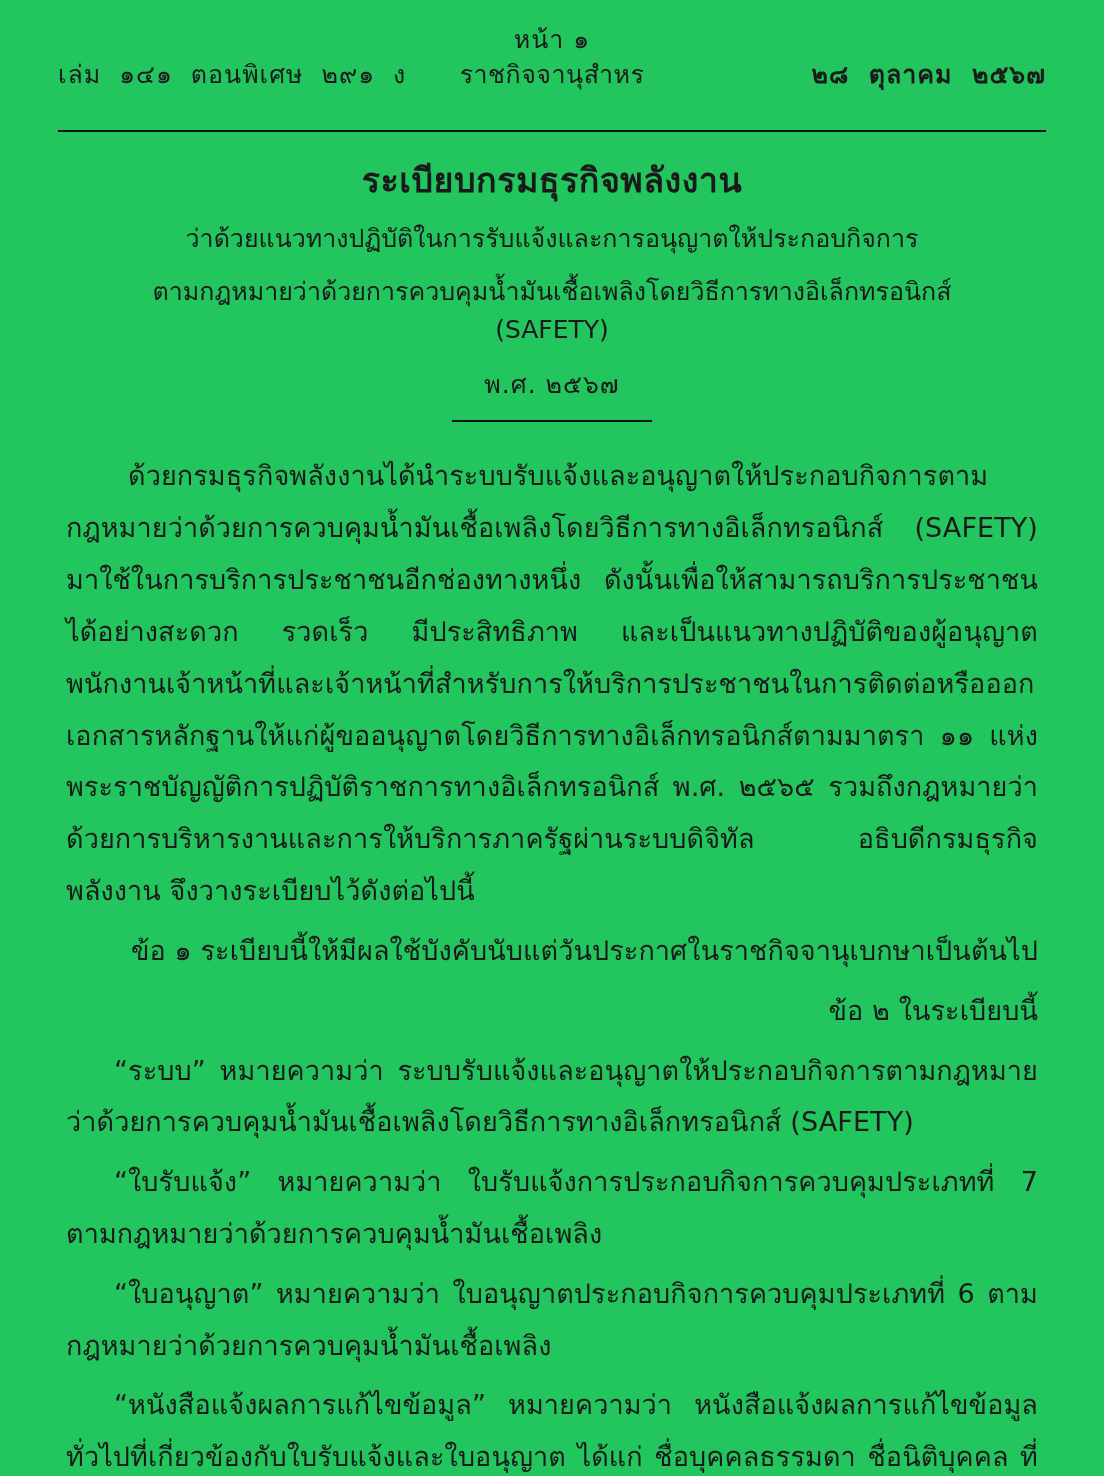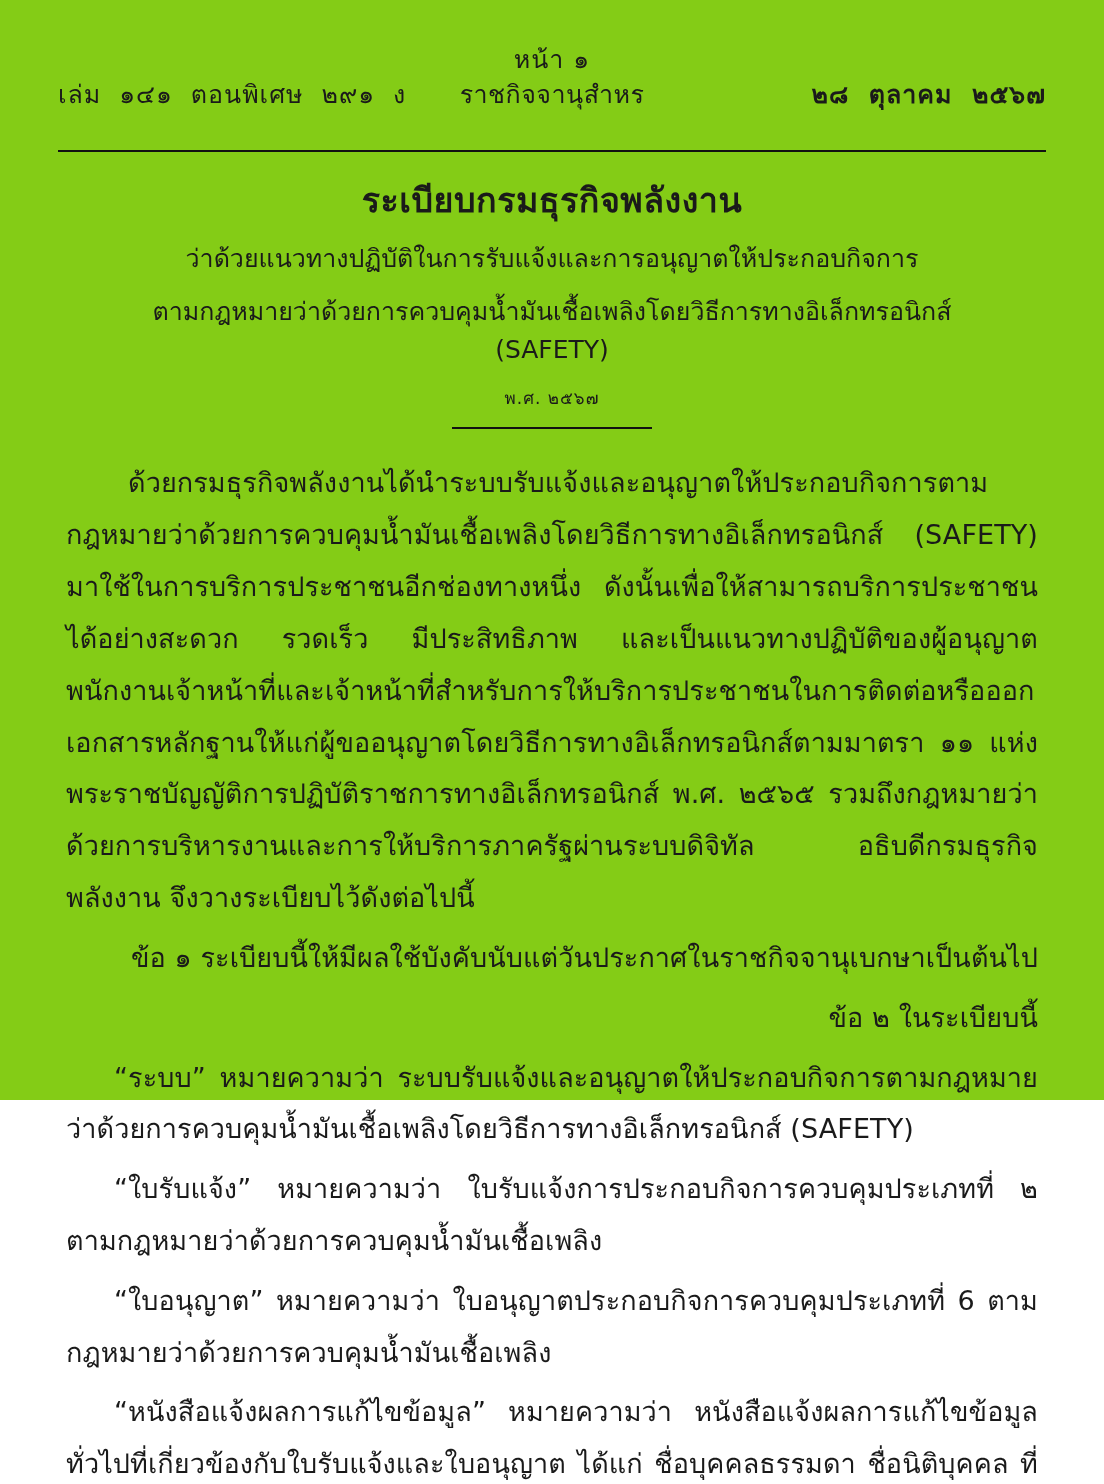--- a/index.html
+++ b/index.html
@@ -10,25 +10,25 @@
   body {
     width: 1104px;
     height: 1484px;
     font-family: "DejaVu Sans", sans-serif;
     color: #1a1a1a;
     position: relative;
     overflow: hidden;
   }
   .page {
     width: 1104px;
-    height: 1100px;
+    height: 1476px;
     box-sizing: border-box;
-    padding: 44px 58px 20px 58px;
+    padding: 24px 58px 20px 58px;
     position: relative;
-    background: #84cc16;
+    background: #22c55e;
   }
 
   
   .gazette-header {
     position: relative;
     height: 96px;
   }
   .page-no {
     text-align: center;
     font-size: 25px;
@@ -79,21 +79,21 @@
     margin: 8px 0 10px 0;
     letter-spacing: 0.5px;
   }
   .doc-subtitle {
     font-size: 25px;
     line-height: 1.5;
     margin: 16px auto;
     max-width: 880px;
   }
   .doc-date {
-    font-size: 17px;
+    font-size: 25px;
     margin: 14px 0 0 0;
     letter-spacing: 1px;
   }
   .title-rule {
     width: 200px;
     border: none;
     border-top: 2.5px solid #111;
     margin: 16px auto 28px auto;
   }
 
@@ -139,18 +139,18 @@
     <div class="doc-date">พ.ศ. ๒๕๖๗</div>
   </div>
 
   <hr class="title-rule">
 
   <div class="body-text">
     <p class="indent">ด้วยกรมธุรกิจพลังงานได้นำระบบรับแจ้งและอนุญาตให้ประกอบกิจการตามกฎหมายว่าด้วยการควบคุมน้ำมันเชื้อเพลิงโดยวิธีการทางอิเล็กทรอนิกส์ (SAFETY) มาใช้ในการบริการประชาชนอีกช่องทางหนึ่ง ดังนั้นเพื่อให้สามารถบริการประชาชนได้อย่างสะดวก รวดเร็ว มีประสิทธิภาพ และเป็นแนวทางปฏิบัติของผู้อนุญาต พนักงานเจ้าหน้าที่และเจ้าหน้าที่สำหรับการให้บริการประชาชนในการติดต่อหรือออกเอกสารหลักฐานให้แก่ผู้ขออนุญาตโดยวิธีการทางอิเล็กทรอนิกส์ตามมาตรา ๑๑ แห่งพระราชบัญญัติการปฏิบัติราชการทางอิเล็กทรอนิกส์ พ.ศ. ๒๕๖๕ รวมถึงกฎหมายว่าด้วยการบริหารงานและการให้บริการภาครัฐผ่านระบบดิจิทัล อธิบดีกรมธุรกิจพลังงาน จึงวางระเบียบไว้ดังต่อไปนี้</p>
     <p class="indent nolast">ข้อ ๑  ระเบียบนี้ให้มีผลใช้บังคับนับแต่วันประกาศในราชกิจจานุเบกษาเป็นต้นไป</p>
     <p class="indent nolast">ข้อ ๒  ในระเบียบนี้</p>
     <p class="indent-sm">“ระบบ” หมายความว่า ระบบรับแจ้งและอนุญาตให้ประกอบกิจการตามกฎหมายว่าด้วยการควบคุมน้ำมันเชื้อเพลิงโดยวิธีการทางอิเล็กทรอนิกส์ (SAFETY)</p>
-    <p class="indent-sm">“ใบรับแจ้ง” หมายความว่า ใบรับแจ้งการประกอบกิจการควบคุมประเภทที่ ๒ ตามกฎหมายว่าด้วยการควบคุมน้ำมันเชื้อเพลิง</p>
+    <p class="indent-sm">“ใบรับแจ้ง” หมายความว่า ใบรับแจ้งการประกอบกิจการควบคุมประเภทที่ 7 ตามกฎหมายว่าด้วยการควบคุมน้ำมันเชื้อเพลิง</p>
     <p class="indent-sm">“ใบอนุญาต” หมายความว่า ใบอนุญาตประกอบกิจการควบคุมประเภทที่ 6 ตามกฎหมายว่าด้วยการควบคุมน้ำมันเชื้อเพลิง</p>
     <p class="indent-sm">“หนังสือแจ้งผลการแก้ไขข้อมูล” หมายความว่า หนังสือแจ้งผลการแก้ไขข้อมูลทั่วไปที่เกี่ยวข้องกับใบรับแจ้งและใบอนุญาต ได้แก่ ชื่อบุคคลธรรมดา ชื่อนิติบุคคล ที่อยู่บุคคลธรรมดา</p>
   </div>
 
 </div>
 
 </body></html>

